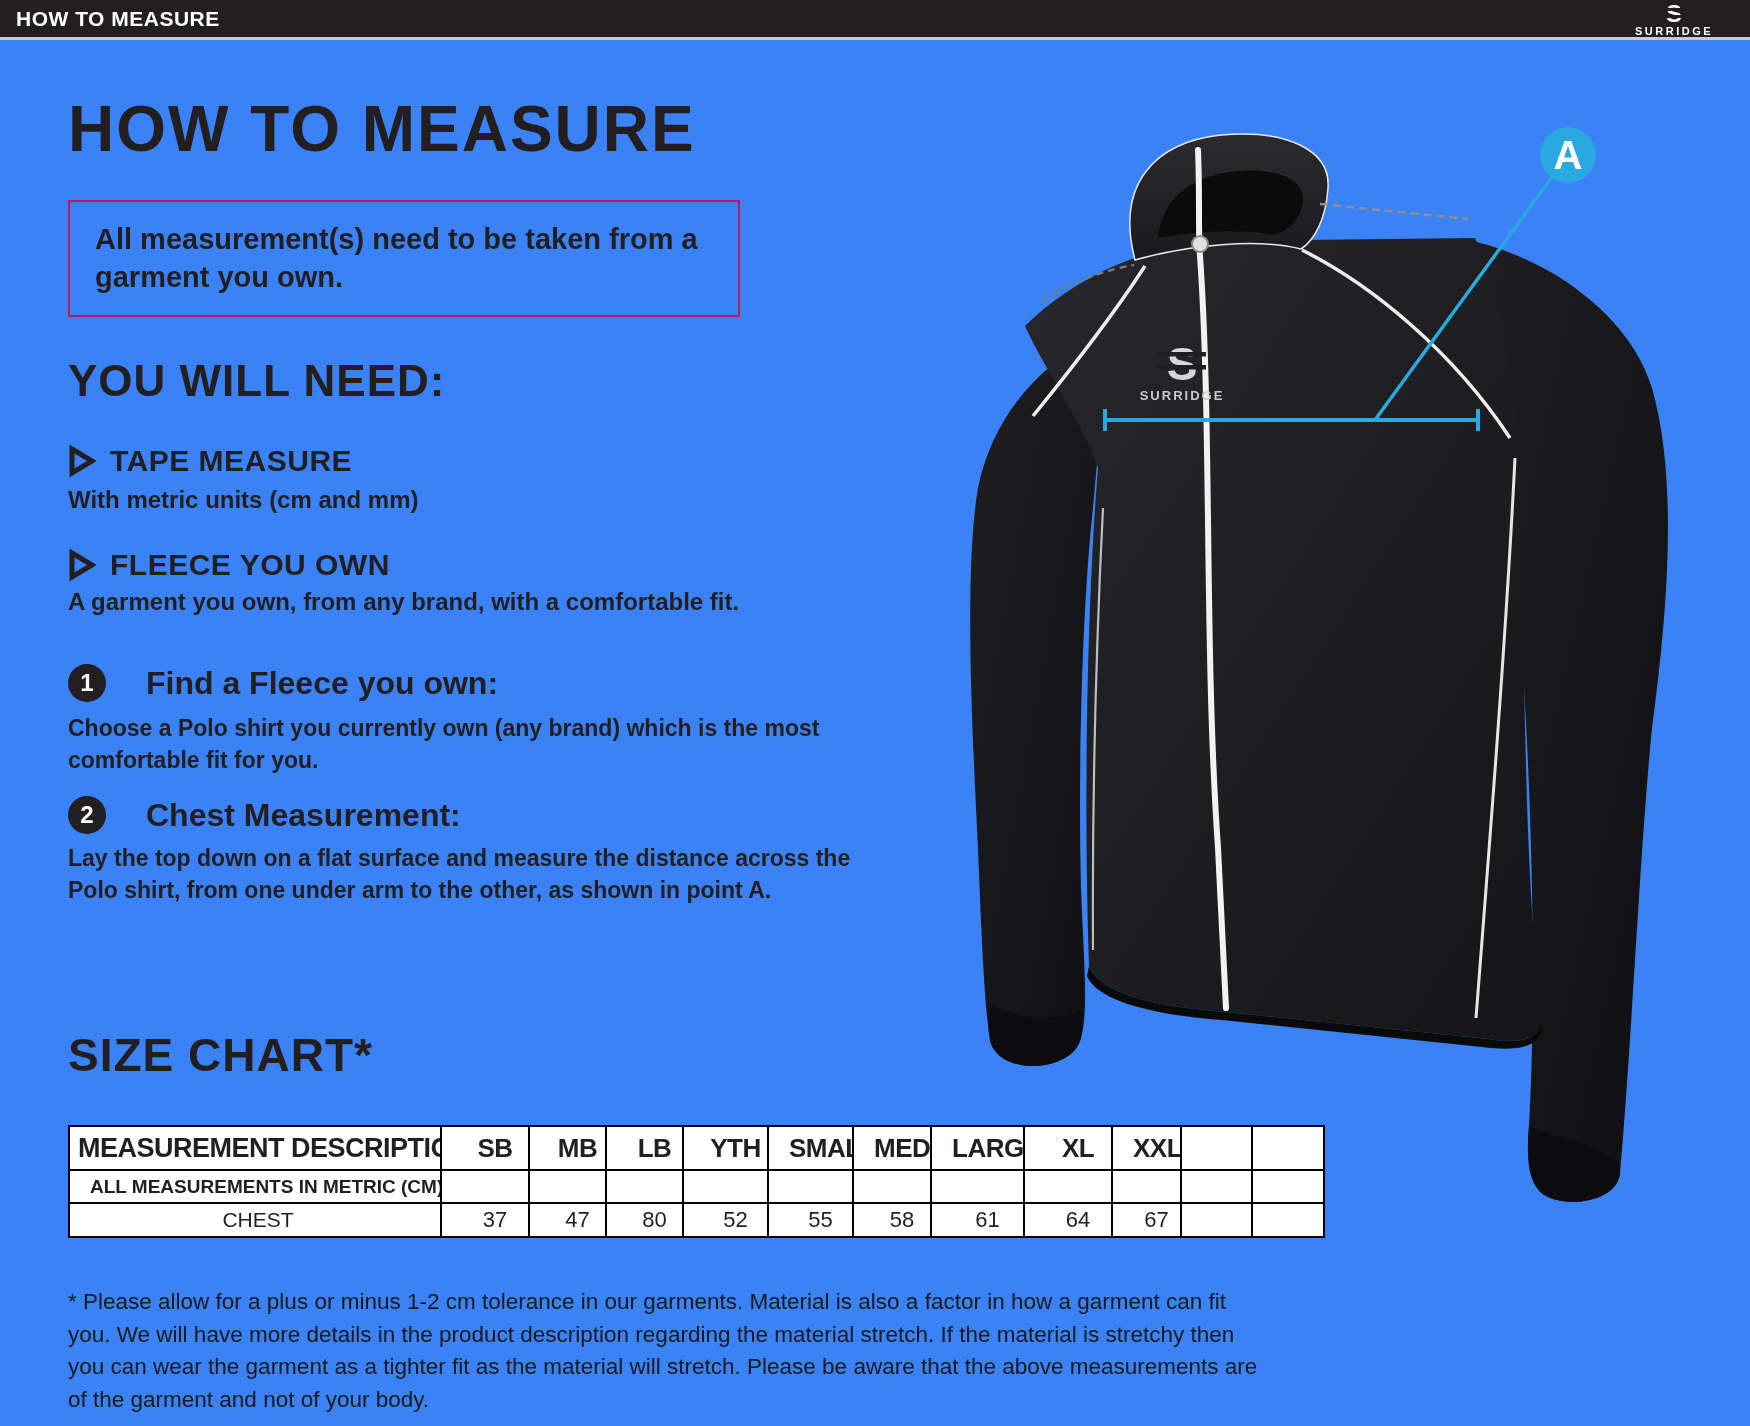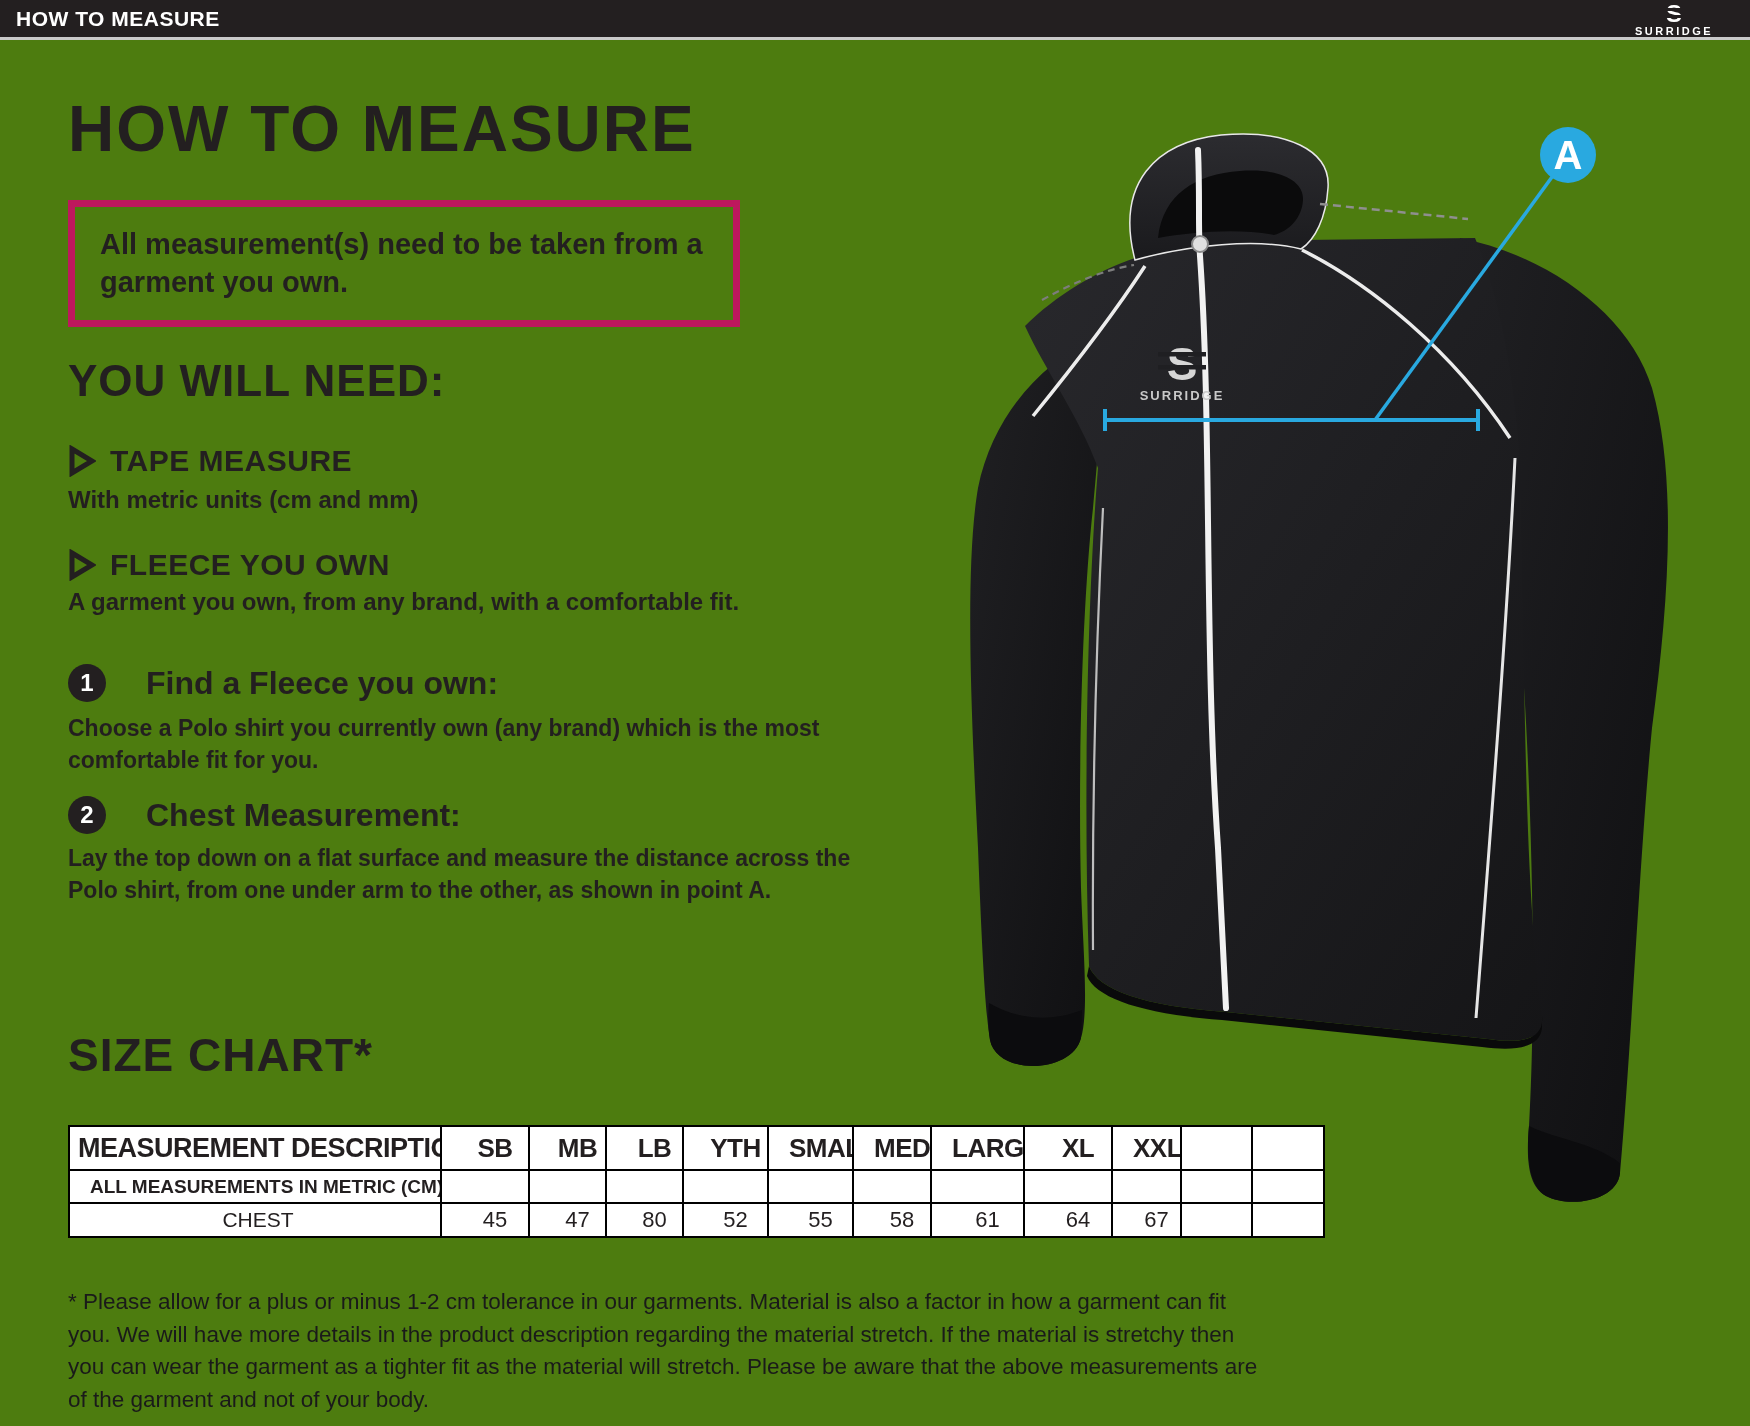--- a/index.html
+++ b/index.html
@@ -1,40 +1,40 @@
 <!DOCTYPE html>
 <html><head>
 <meta charset="utf-8">
 <style>
   * { margin:0; padding:0; box-sizing:border-box; }
   html,body { background:#ffffff; }
   #canvas {
     position:relative; width:1750px; height:1426px;
-    background:#4d7c0f; overflow:hidden;
+    background:#3b82f6; overflow:hidden;
     font-family:"Liberation Sans", sans-serif;
     color:#231f20;
   }
   
   .topbar {
     position:absolute; left:0; top:0; width:1750px; height:40px;
     background:#231f20; border-bottom:3px solid #c9c9c9;
     display:flex; align-items:center; justify-content:space-between;
     padding:0 16px;
   }
   .topbar-title { color:#ffffff; font-size:21px; font-weight:bold; letter-spacing:0.5px; }
   .topbar-logo { display:flex; flex-direction:column; align-items:center; margin-top:2px; }
 
   
   .h1 {
     position:absolute; left:68px; top:92px;
     font-size:64px; font-weight:800; letter-spacing:2px; color:#231f20;
   }
   .callout {
     position:absolute; left:68px; top:200px; width:672px;
-    border:7px solid #be185d; padding:18px 25px;
+    border:2px solid #be185d; padding:18px 25px;
     font-size:29px; font-weight:bold; line-height:1.32;
   }
   .h2 {
     position:absolute; left:68px; top:356px;
     font-size:44px; font-weight:800; letter-spacing:1px;
   }
   .need-item-label { position:absolute; left:68px; display:flex; align-items:center; gap:14px; }
   .need-item-label .lbl { font-size:30px; font-weight:800; letter-spacing:0.5px; }
   .need-item-desc { position:absolute; left:68px; font-size:24px; font-weight:bold; }
   .tri-icon svg { display:block; }
@@ -177,21 +177,21 @@
       <td></td>
       <td></td>
       <td></td>
       <td></td>
       <td></td>
       <td></td>
       <td></td>
     </tr>
     <tr class="vals">
       <td>CHEST</td>
-      <td>45</td>
+      <td>37</td>
       <td>47</td>
       <td>80</td>
       <td>52</td>
       <td>55</td>
       <td>58</td>
       <td>61</td>
       <td>64</td>
       <td>67</td>
       <td></td>
       <td></td>

